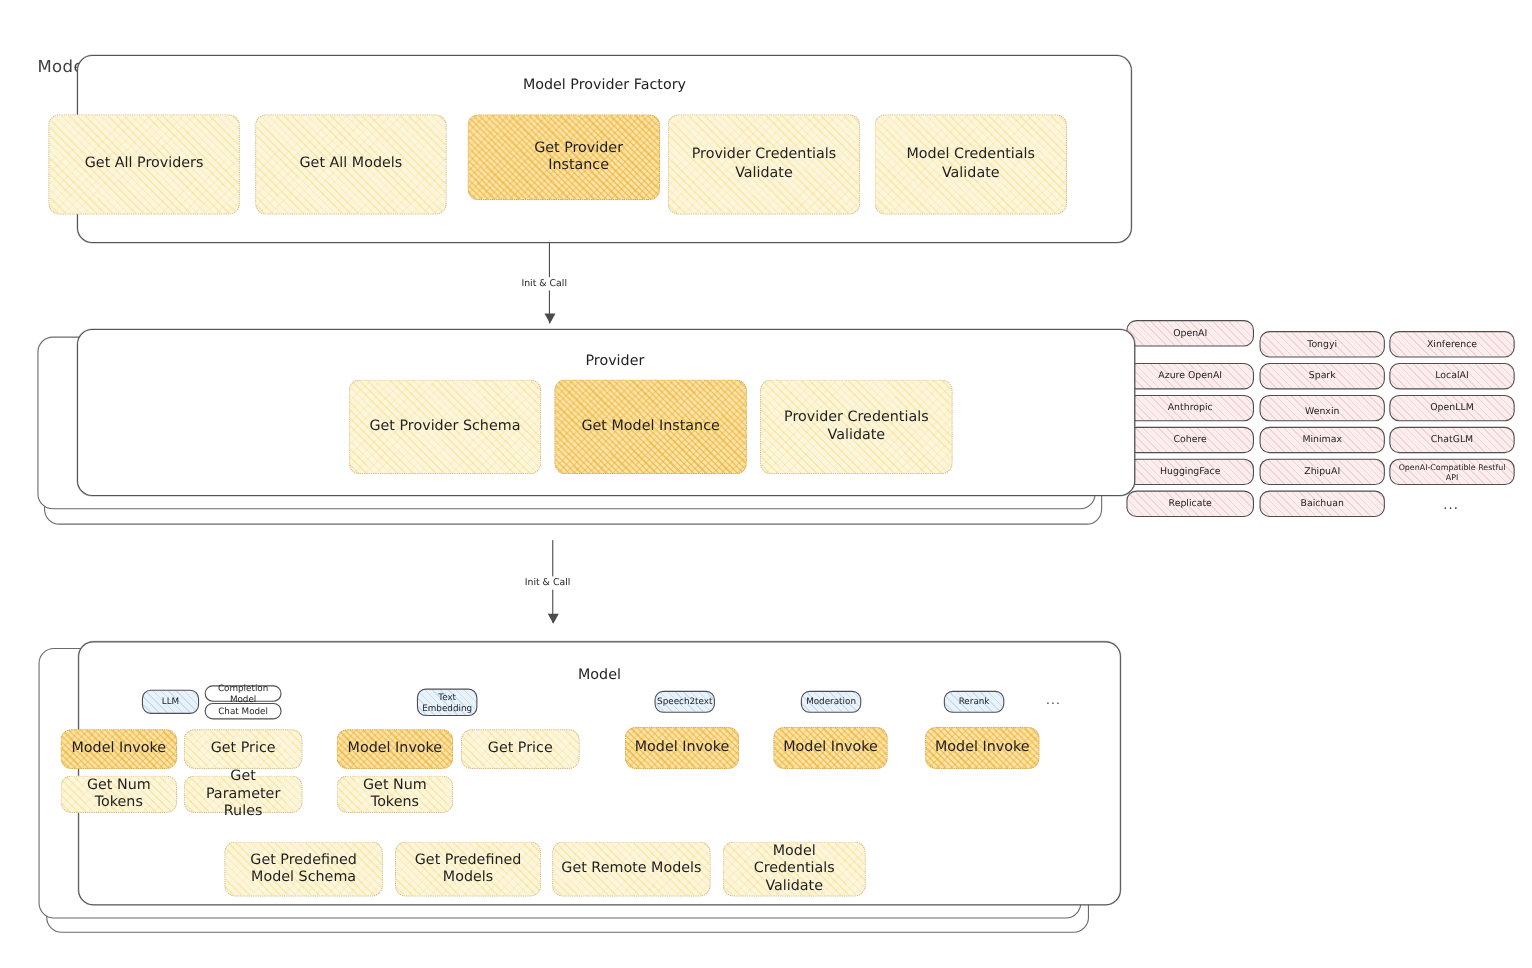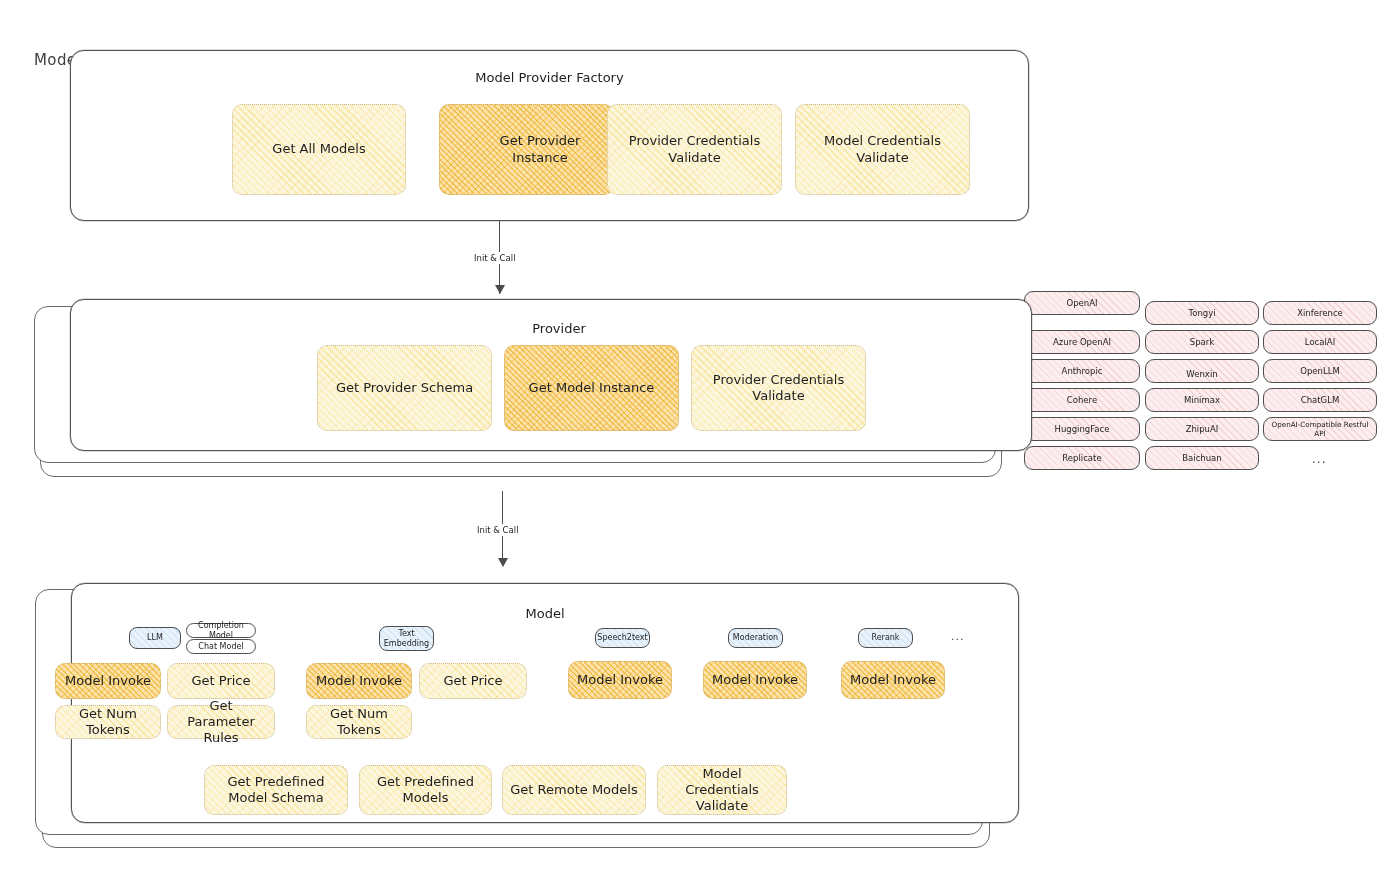--- a/index.html
+++ b/index.html
@@ -121,24 +121,27 @@
 </head>
 <body>
 
 <div class="canvas">
 
   <div class="page-title">Model Runtime Module</div>
 
   <div class="panel sketch" style="left:26px;top:50px;width:959px;height:171px;">
     <div class="panel-title" style="top:19px;">Model Provider Factory</div>
   </div>
+  <div class="node n-cream" style="left:44px;top:104px;width:174px;height:91px;">
+    <span>Get All Providers</span>
+  </div>
   <div class="node n-cream" style="left:232px;top:104px;width:174px;height:91px;">
     <span>Get All Models</span>
   </div>
-  <div class="node n-amber" style="left:439px;top:104px;width:175px;height:91px;padding-left:33px;">
+  <div class="node n-amber" style="left:425px;top:104px;width:175px;height:78px;padding-left:33px;">
     <span>Get Provider Instance</span>
   </div>
   <div class="node n-cream" style="left:607px;top:104px;width:175px;height:91px;">
     <span>Provider Credentials Validate</span>
   </div>
   <div class="node n-cream" style="left:795px;top:104px;width:175px;height:91px;">
     <span>Model Credentials Validate</span>
   </div>
 
   <div class="arrow-line" style="left:499px;top:221px;height:73px;"></div>

